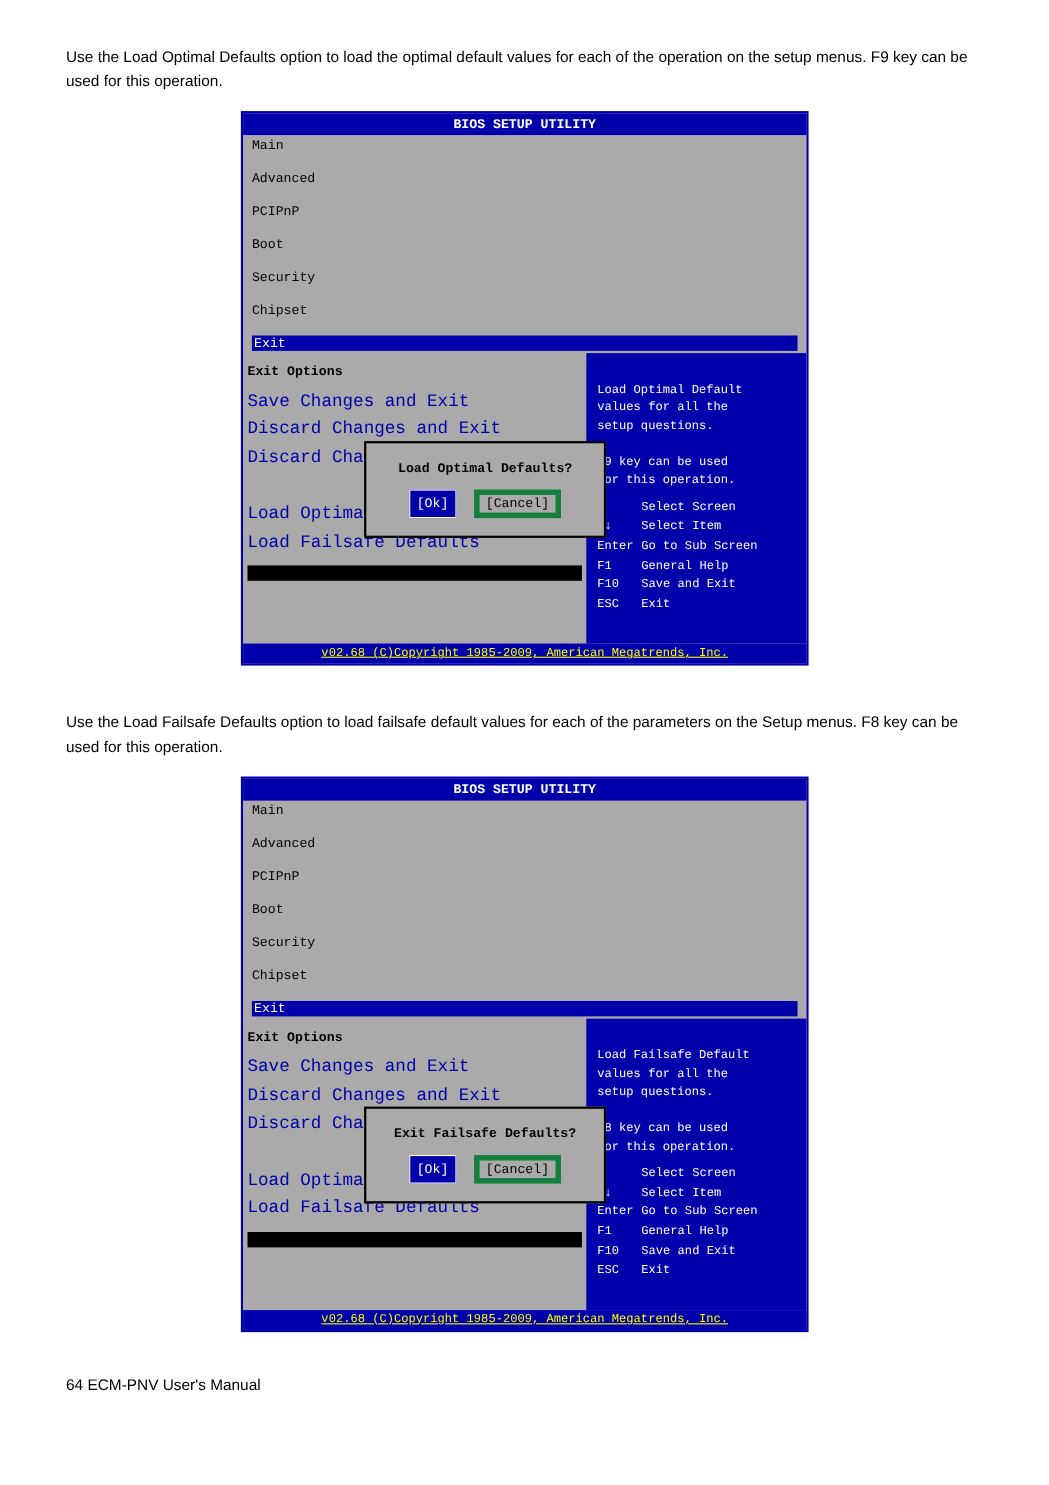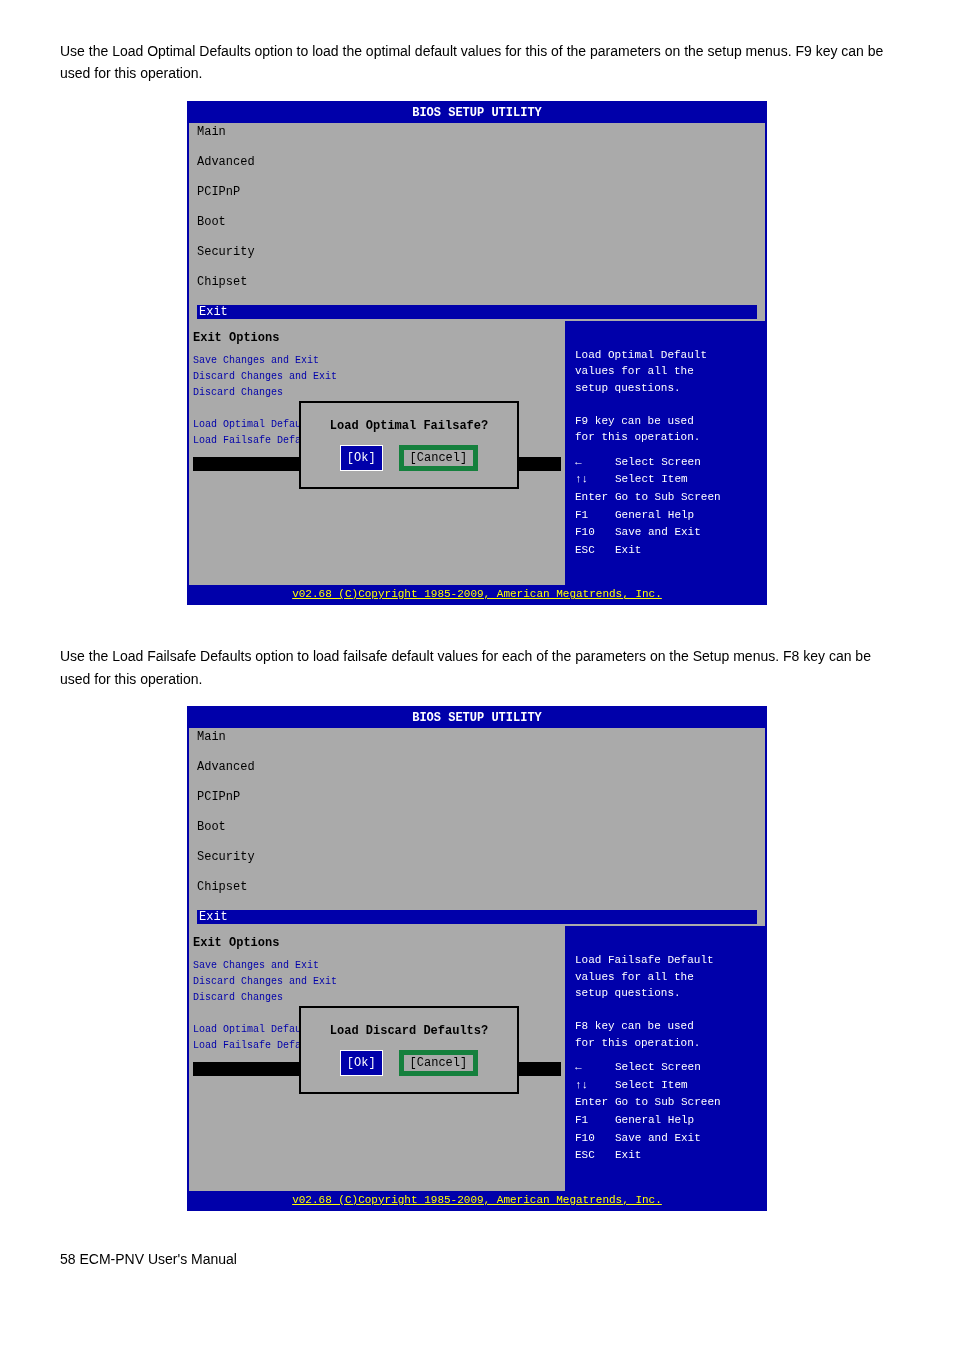--- a/index.html
+++ b/index.html
@@ -13,21 +13,21 @@
       padding: 40px 60px;
     }
 
     .description-text {
       margin-bottom: 16px;
       line-height: 1.6;
       font-size: 14px;
     }
 
     .bios-container {
-      width: 580px;
+      width: 516px;
       margin: 0 auto 40px auto;
       border: 2px solid #0000aa;
       background: #f0abfc;
       font-family: 'Courier New', Courier, monospace;
       font-size: 12px;
     }
 
     .bios-title-bar {
       background: #0000aa;
       color: #ffffff;
@@ -88,21 +88,21 @@
       font-family: 'Courier New', Courier, monospace;
     }
 
     .bios-menu-options {
       list-style: none;
       margin-bottom: 8px;
     }
 
     .bios-menu-options li {
       font-family: 'Courier New', Courier, monospace;
-      font-size: 10px;
+      font-size: 16px;
       color: #0000aa;
       line-height: 1.6;
       cursor: pointer;
     }
 
     .bios-dialog {
       position: absolute;
       top: 80px;
       left: 110px;
       background: #aaaaaa;
@@ -182,21 +182,21 @@
 
     .page-footer {
       margin-top: 20px;
       font-size: 14px;
       color: #000;
     }
   </style>
 </head>
 <body>
 
-<p class="description-text">Use the Load Optimal Defaults option to load the optimal default values for this of the parameters on the setup menus. F9 key can be used for this operation.</p>
+<p class="description-text">Use the Load Optimal Defaults option to load the optimal default values for each of the operation on the setup menus. F9 key can be used for this operation.</p>
 
 <div class="bios-container">
   <div class="bios-title-bar">BIOS SETUP UTILITY</div>
   <div class="bios-menu-bar">
     <span class="bios-menu-item">Main</span>
     <span class="bios-menu-item">Advanced</span>
     <span class="bios-menu-item">PCIPnP</span>
     <span class="bios-menu-item">Boot</span>
     <span class="bios-menu-item">Security</span>
     <span class="bios-menu-item">Chipset</span>
@@ -208,21 +208,21 @@
       <ul class="bios-menu-options">
         <li>Save Changes and Exit</li>
         <li>Discard Changes and Exit</li>
         <li>Discard Changes</li>
         <li>&nbsp;</li>
         <li>Load Optimal Defaults</li>
         <li>Load Failsafe Defaults</li>
       </ul>
 
       <div class="bios-dialog">
-        <div class="bios-dialog-title">Load Optimal Failsafe?</div>
+        <div class="bios-dialog-title">Load Optimal Defaults?</div>
         <div class="bios-dialog-buttons">
           <button class="bios-dialog-btn selected">[Ok]</button>
           <button class="bios-dialog-btn">[Cancel]</button>
         </div>
       </div>
       <div class="bios-black-bar"></div>
     </div>
     <div class="bios-right">
       <div class="bios-help-text">
         Load Optimal Default<br>
@@ -282,21 +282,21 @@
       <ul class="bios-menu-options">
         <li>Save Changes and Exit</li>
         <li>Discard Changes and Exit</li>
         <li>Discard Changes</li>
         <li>&nbsp;</li>
         <li>Load Optimal Defaults</li>
         <li>Load Failsafe Defaults</li>
       </ul>
 
       <div class="bios-dialog">
-        <div class="bios-dialog-title">Load Discard Defaults?</div>
+        <div class="bios-dialog-title">Exit Failsafe Defaults?</div>
         <div class="bios-dialog-buttons">
           <button class="bios-dialog-btn selected">[Ok]</button>
           <button class="bios-dialog-btn">[Cancel]</button>
         </div>
       </div>
       <div class="bios-black-bar"></div>
     </div>
     <div class="bios-right">
       <div class="bios-help-text">
         Load Failsafe Default<br>
@@ -330,13 +330,13 @@
         <div class="key-line">
             <span class="key-code">ESC</span>
             <span>Exit</span>
           </div>
       </div>
     </div>
   </div>
   <div class="bios-footer">v02.68 (C)Copyright 1985-2009, American Megatrends, Inc.</div>
 </div>
 
-<div class="page-footer">58 ECM-PNV User's Manual</div>
+<div class="page-footer">64 ECM-PNV User's Manual</div>
 
 </body></html>

